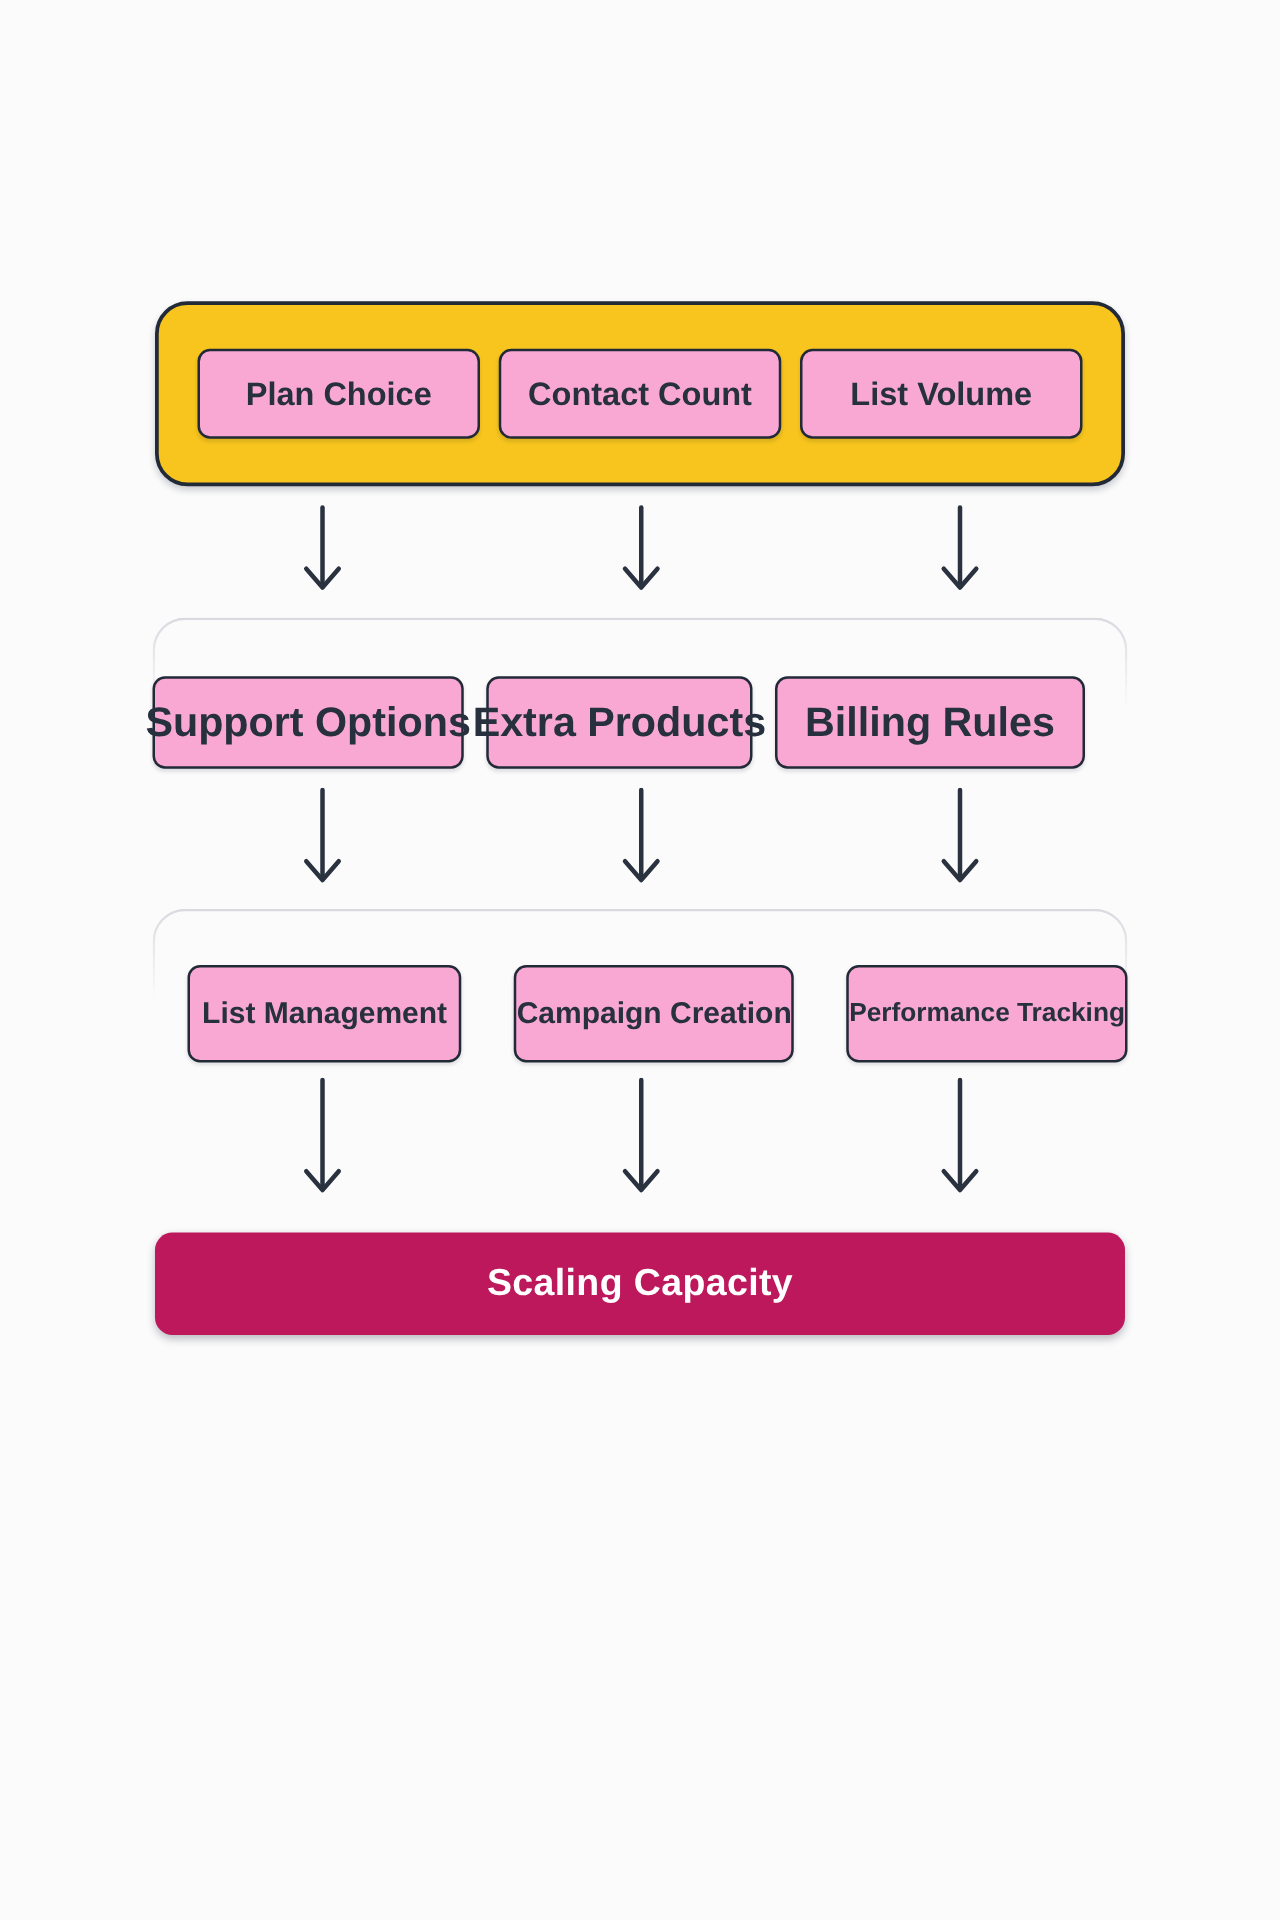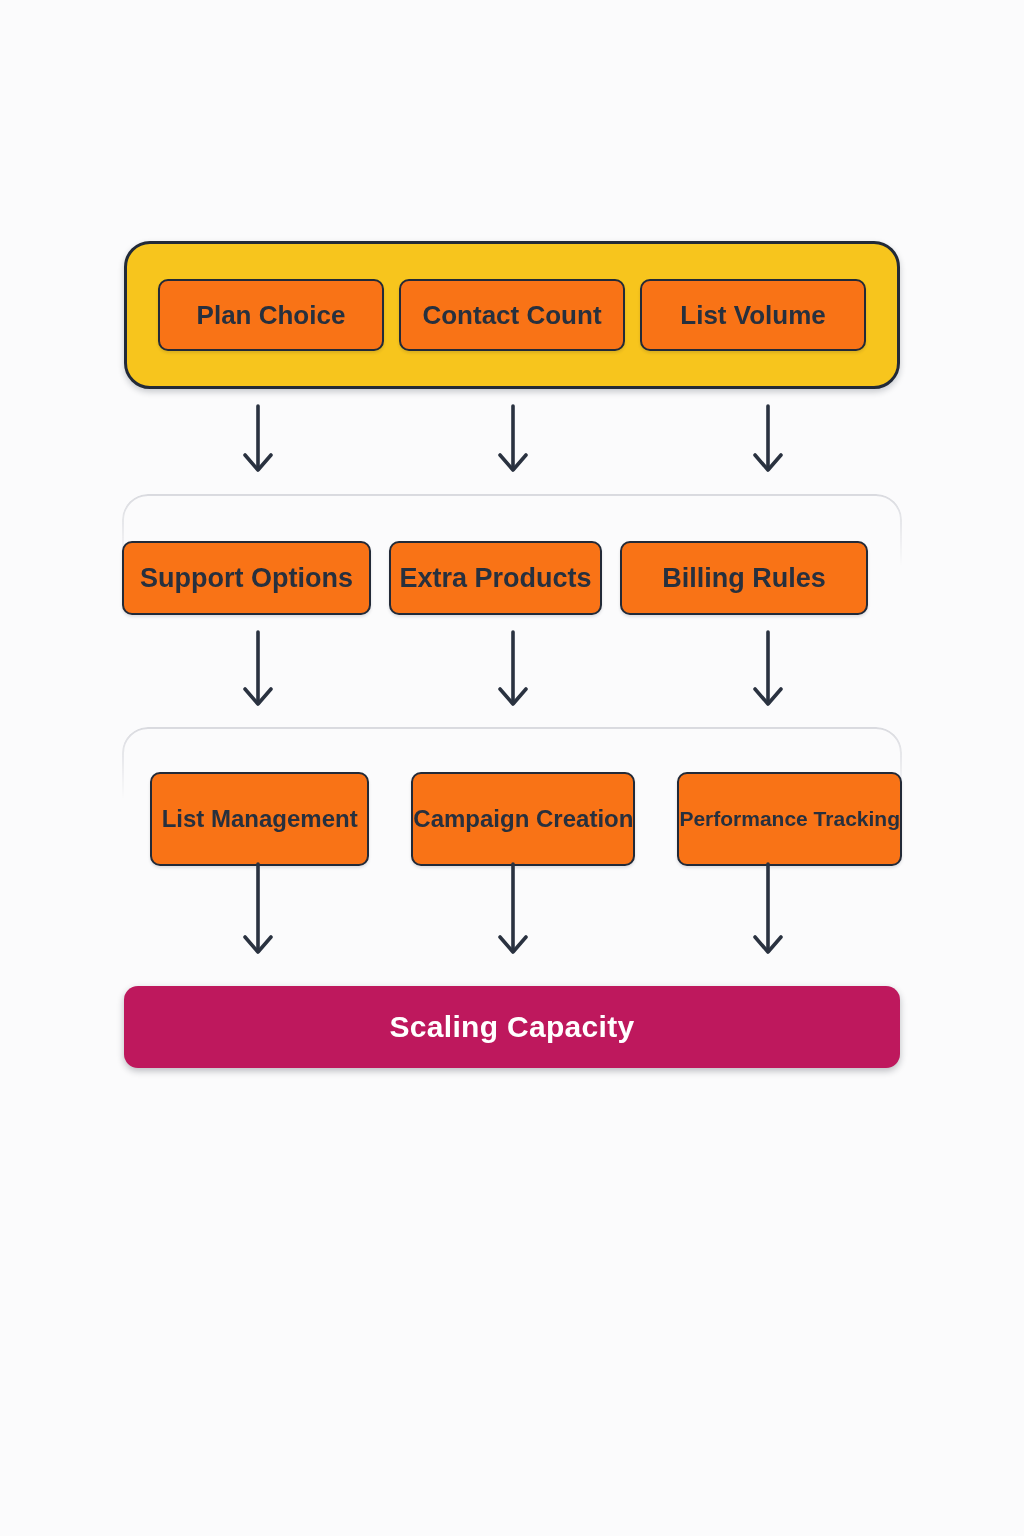--- a/index.html
+++ b/index.html
@@ -26,21 +26,21 @@
     border-radius: 26px;
     box-shadow: 0 3px 6px rgba(20,26,40,.22);
     display: flex;
     align-items: center;
     justify-content: center;
     gap: 15px;
   }
 
   
   .node {
-    background: #f97316;
+    background: #f9a8d4;
     border: 2.5px solid #222A38;
     border-radius: 10px;
     display: flex;
     align-items: center;
     justify-content: center;
     font-weight: 700;
     white-space: nowrap;
     color: #27303E;
     box-shadow: 0 2px 3px rgba(22,28,45,.12);
   }
@@ -61,26 +61,26 @@
     border-radius: 26px;
     -webkit-mask: linear-gradient(to bottom, #000 0%, transparent 48%);
             mask: linear-gradient(to bottom, #000 0%, transparent 48%);
   }
   .tier-outline.t2 { top: 494px; }
   .tier-outline.t3 { top: 727px; }
 
   
   .tier { position: absolute; left: 122px; width: 780px; display: flex; }
   .tier.t2 { top: 541px; }
-  .tier.t2 .node { height: 74px; font-size: 27px; }
+  .tier.t2 .node { height: 74px; font-size: 33px; }
   .tier.t2 .n1 { width: 249px; margin-right: 18px; }
   .tier.t2 .n2 { width: 213px; margin-right: 18px; }
   .tier.t2 .n3 { width: 248px; text-align: center; }
   .tier.t3 { top: 772px; }
-  .tier.t3 .node { height: 94px; font-size: 24px; margin-left: 28px; }
+  .tier.t3 .node { height: 78px; font-size: 24px; margin-left: 28px; }
   .tier.t3 .n1 { width: 249px; margin-right: 14px; }
   .tier.t3 .n2 { width: 248px; margin-right: 14px; text-align: right; }
   .tier.t3 .n3 { width: 255px; font-size: 21px; }
 
   
   .arrow { position: absolute; width: 36px; }
   .arrow svg { display: block; }
   .ar1 { top: 404px; }
   .ar2 { top: 630px; }
   .ar3 { top: 862px; }

